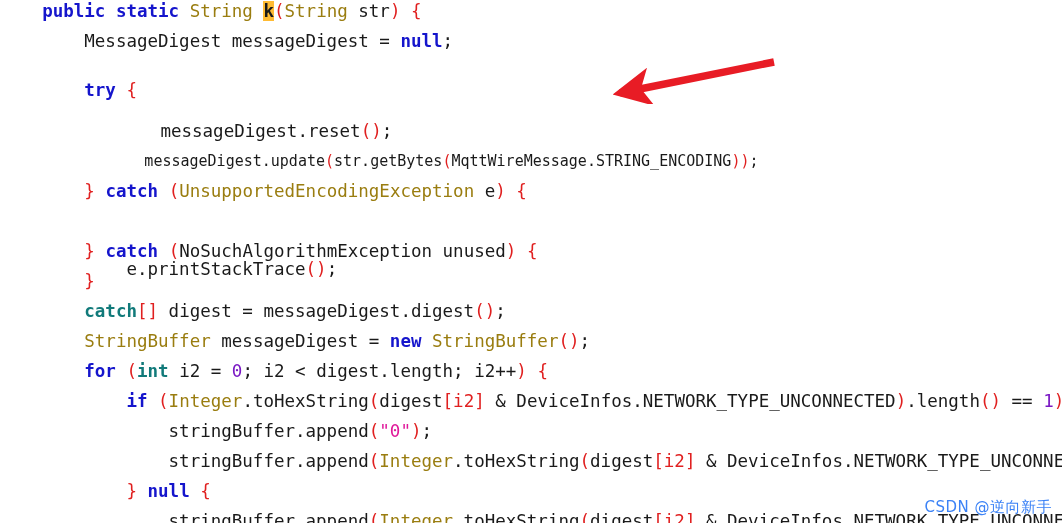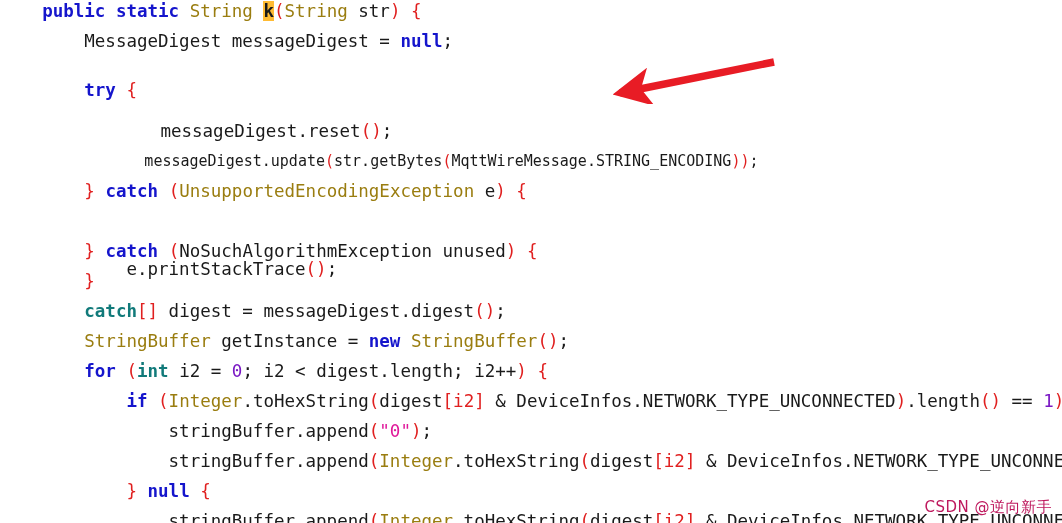--- a/index.html
+++ b/index.html
@@ -62,21 +62,21 @@
     pointer-events: none;
   }
 
   
   #watermark {
     position: absolute;
     right: 10px;
     bottom: 6px;
     font-family: "DejaVu Sans", "Liberation Sans", sans-serif;
     font-size: 15px;
-    color: #be185d;
+    color: #3b82f6;
     letter-spacing: 0.5px;
     white-space: nowrap;
     user-select: none;
   }
 </style>
 </head>
 <body>
 
 <div id="screenshot">
 
@@ -84,21 +84,21 @@
       <div class="code-line" style="top: -4px; font-size: 17.5px; line-height: 30px;"><span class="tok-plain">    </span><span class="tok-keyword">public</span><span class="tok-plain"> </span><span class="tok-keyword">static</span><span class="tok-plain"> </span><span class="tok-type">String</span><span class="tok-plain"> </span><span class="tok-highlight">k</span><span class="tok-punct">(</span><span class="tok-type">String</span><span class="tok-plain"> str</span><span class="tok-punct">)</span><span class="tok-plain"> </span><span class="tok-punct">{</span></div>
       <div class="code-line" style="top: 26px; font-size: 17.5px; line-height: 30px; text-align: center;"><span class="tok-plain">        MessageDigest messageDigest = </span><span class="tok-keyword">null</span><span class="tok-plain">;</span></div>
       <div class="code-line" style="top: 56px; font-size: 17.5px; line-height: 30px; margin-top: 19px;"><span class="tok-plain">        </span><span class="tok-keyword">try</span><span class="tok-plain"> </span><span class="tok-punct">{</span></div>
       <div class="code-line" style="top: 116px; font-size: 17.5px; line-height: 30px; margin-left: 34px;"><span class="tok-plain">            messageDigest.reset</span><span class="tok-punct">()</span><span class="tok-plain">;</span></div>
       <div class="code-line" style="top: 146px; font-size: 15px; line-height: 30px; padding-left: 36px;"><span class="tok-plain">            messageDigest.update</span><span class="tok-punct">(</span><span class="tok-plain">str.getBytes</span><span class="tok-punct">(</span><span class="tok-plain">MqttWireMessage.STRING_ENCODING</span><span class="tok-punct">))</span><span class="tok-plain">;</span></div>
       <div class="code-line" style="top: 176px; font-size: 17.5px; line-height: 30px;"><span class="tok-plain">        </span><span class="tok-punct">}</span><span class="tok-plain"> </span><span class="tok-keyword">catch</span><span class="tok-plain"> </span><span class="tok-punct">(</span><span class="tok-type">UnsupportedEncodingException</span><span class="tok-plain"> e</span><span class="tok-punct">)</span><span class="tok-plain"> </span><span class="tok-punct">{</span></div>
       <div class="code-line" style="top: 206px; font-size: 17.5px; line-height: 30px; margin-top: 48px;"><span class="tok-plain">            e.printStackTrace</span><span class="tok-punct">()</span><span class="tok-plain">;</span></div>
       <div class="code-line" style="top: 236px; font-size: 17.5px; line-height: 30px;"><span class="tok-plain">        </span><span class="tok-punct">}</span><span class="tok-plain"> </span><span class="tok-keyword">catch</span><span class="tok-plain"> </span><span class="tok-punct">(</span><span class="tok-plain">NoSuchAlgorithmException unused</span><span class="tok-punct">)</span><span class="tok-plain"> </span><span class="tok-punct">{</span></div>
       <div class="code-line" style="top: 266px; font-size: 17.5px; line-height: 30px;"><span class="tok-plain">        </span><span class="tok-punct">}</span></div>
       <div class="code-line" style="top: 296px; font-size: 17.5px; line-height: 30px;"><span class="tok-plain">        </span><span class="tok-prim">catch</span><span class="tok-punct">[]</span><span class="tok-plain"> digest = messageDigest.digest</span><span class="tok-punct">()</span><span class="tok-plain">;</span></div>
-      <div class="code-line" style="top: 326px; font-size: 17.5px; line-height: 30px;"><span class="tok-plain">        </span><span class="tok-type">StringBuffer</span><span class="tok-plain"> getInstance = </span><span class="tok-keyword">new</span><span class="tok-plain"> </span><span class="tok-type">StringBuffer</span><span class="tok-punct">()</span><span class="tok-plain">;</span></div>
+      <div class="code-line" style="top: 326px; font-size: 17.5px; line-height: 30px;"><span class="tok-plain">        </span><span class="tok-type">StringBuffer</span><span class="tok-plain"> messageDigest = </span><span class="tok-keyword">new</span><span class="tok-plain"> </span><span class="tok-type">StringBuffer</span><span class="tok-punct">()</span><span class="tok-plain">;</span></div>
       <div class="code-line" style="top: 356px; font-size: 17.5px; line-height: 30px;"><span class="tok-plain">        </span><span class="tok-keyword">for</span><span class="tok-plain"> </span><span class="tok-punct">(</span><span class="tok-prim">int</span><span class="tok-plain"> i2 = </span><span class="tok-number">0</span><span class="tok-plain">; i2 &lt; digest.length; i2++</span><span class="tok-punct">)</span><span class="tok-plain"> </span><span class="tok-punct">{</span></div>
       <div class="code-line" style="top: 386px; font-size: 17.5px; line-height: 30px;"><span class="tok-plain">            </span><span class="tok-keyword">if</span><span class="tok-plain"> </span><span class="tok-punct">(</span><span class="tok-type">Integer</span><span class="tok-plain">.toHexString</span><span class="tok-punct">(</span><span class="tok-plain">digest</span><span class="tok-punct">[i2]</span><span class="tok-plain"> &amp; DeviceInfos.NETWORK_TYPE_UNCONNECTED</span><span class="tok-punct">)</span><span class="tok-plain">.length</span><span class="tok-punct">()</span><span class="tok-plain"> == </span><span class="tok-number">1</span><span class="tok-punct">)</span></div>
       <div class="code-line" style="top: 416px; font-size: 17.5px; line-height: 30px;"><span class="tok-plain">                stringBuffer.append</span><span class="tok-punct">(</span><span class="tok-string">"0"</span><span class="tok-punct">)</span><span class="tok-plain">;</span></div>
       <div class="code-line" style="top: 446px; font-size: 17.5px; line-height: 30px;"><span class="tok-plain">                stringBuffer.append</span><span class="tok-punct">(</span><span class="tok-type">Integer</span><span class="tok-plain">.toHexString</span><span class="tok-punct">(</span><span class="tok-plain">digest</span><span class="tok-punct">[i2]</span><span class="tok-plain"> &amp; DeviceInfos.NETWORK_TYPE_UNCONNECTED</span></div>
       <div class="code-line" style="top: 476px; font-size: 17.5px; line-height: 30px;"><span class="tok-plain">            </span><span class="tok-punct">}</span><span class="tok-plain"> </span><span class="tok-keyword">null</span><span class="tok-plain"> </span><span class="tok-punct">{</span></div>
       <div class="code-line" style="top: 506px; font-size: 17.5px; line-height: 30px;"><span class="tok-plain">                stringBuffer.append</span><span class="tok-punct">(</span><span class="tok-type">Integer</span><span class="tok-plain">.toHexString</span><span class="tok-punct">(</span><span class="tok-plain">digest</span><span class="tok-punct">[i2]</span><span class="tok-plain"> &amp; DeviceInfos.NETWORK_TYPE_UNCONNECTED</span></div>
     </div>
 
   <svg id="annotation-arrow" viewBox="0 0 185 52" width="185" height="52">
     <defs>

